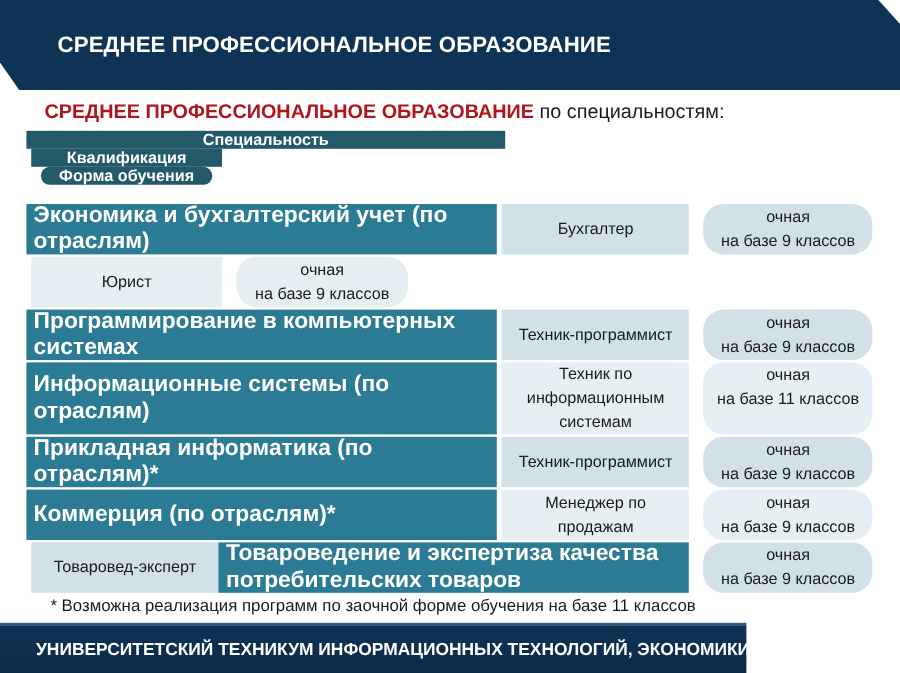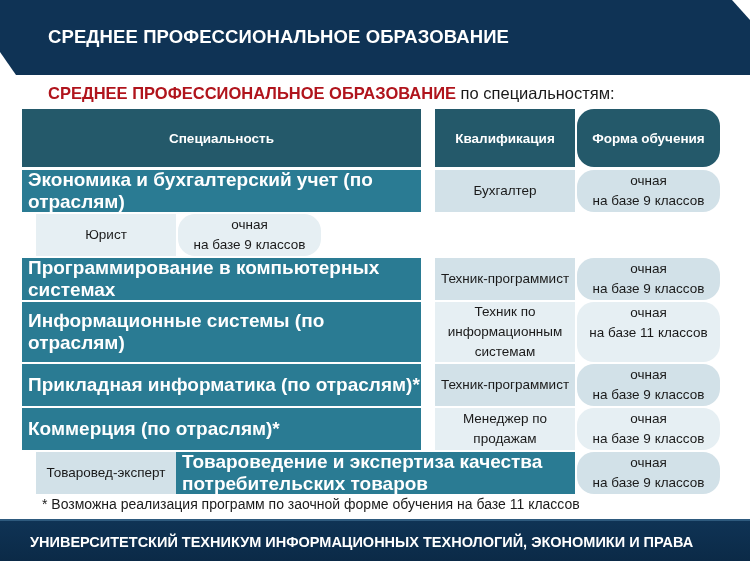--- a/index.html
+++ b/index.html
@@ -10,35 +10,35 @@
     position: absolute; left: 0; top: 0; width: 750px; height: 75px;
     background: #0f3355;
     clip-path: polygon(0 0, 732px 0, 750px 20px, 750px 75px, 16px 75px, 0 52px);
   }
   .top-banner .title {
     position: absolute; left: 48px; top: 26px;
     color: #ffffff; font-weight: bold; font-size: 18.5px; letter-spacing: 0.1px;
   }
 
   .subtitle {
-    position: absolute; left: 48px; top: 84px; font-size: 16.5px; white-space: nowrap;
+    position: absolute; left: 37px; top: 84px; font-size: 16.5px; white-space: nowrap;
   }
   .subtitle .strong { color: #b0141c; font-weight: bold; }
   .subtitle .rest { color: #1a1a1a; }
 
   .table {
     position: absolute; left: 22px; top: 109px; width: 705px;
   }
   .row { display: flex; width: 705px; }
   .row + .row { margin-top: 2px; }
-  .hdr { height: 58px; margin-bottom: 3px; }
+  .hdr { height: 58px; margin-bottom: 3px; flex-direction: column; }
   .cell { display: flex; align-items: center; text-align: center; justify-content: center; }
   .c1 { width: 399px; }
-  .c2 { width: 140px; margin-left: 14px; }
-  .c3 { width: 143px; margin-left: 2px; border-radius: 17px; }
+  .c2 { width: 159px; margin-left: 4px; }
+  .c3 { width: 143px; margin-left: 12px; border-radius: 17px; }
 
   .hdr .cell {
     background: #24596a; color: #ffffff; font-weight: bold; font-size: 13.5px;
   }
   .hdr .c3 { justify-content: center; }
 
   .body-row .c1 {
     background: #2a7b93; color: #ffffff; font-weight: bold; font-size: 19px;
     justify-content: flex-start; text-align: left; padding-left: 6px; line-height: 22px;
   }
@@ -48,21 +48,21 @@
   .body-row.odd .c2, .body-row.odd .c3 { background: #d2e1e8; }
   .body-row.even .c2, .body-row.even .c3 { background: #e6eff3; }
   .h42 { height: 42px; }
   .h60 { height: 60px; }
 
   .footnote {
     position: absolute; left: 42px; top: 496px; font-size: 14px; color: #1a1a1a; white-space: nowrap;
   }
 
   .bottom-banner {
-    position: absolute; left: 0; top: 519px; width: 750px; height: 42px;
+    position: absolute; left: 0; top: 519px; width: 622px; height: 42px;
     background: linear-gradient(#0f3355, #0b2a47);
     border-top: 2px solid #2e5a7e;
   }
   .bottom-banner .title {
     position: absolute; left: 30px; top: 13px;
     color: #ffffff; font-weight: bold; font-size: 14.5px; white-space: nowrap;
   }
 </style>
 </head>
 <body>

